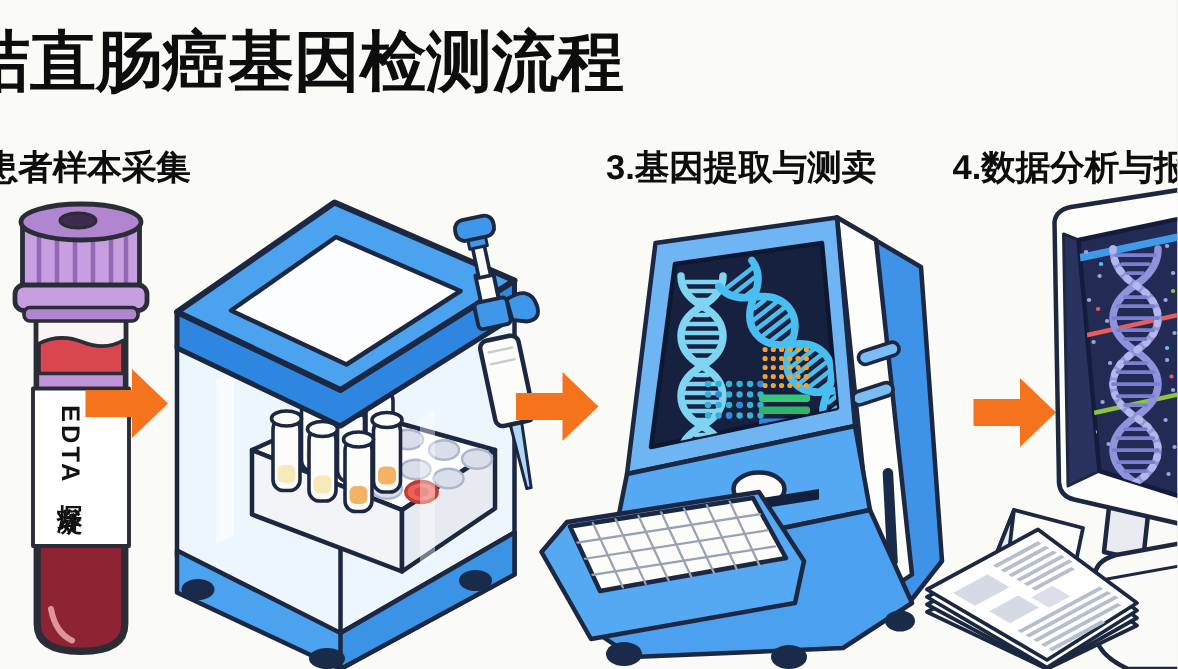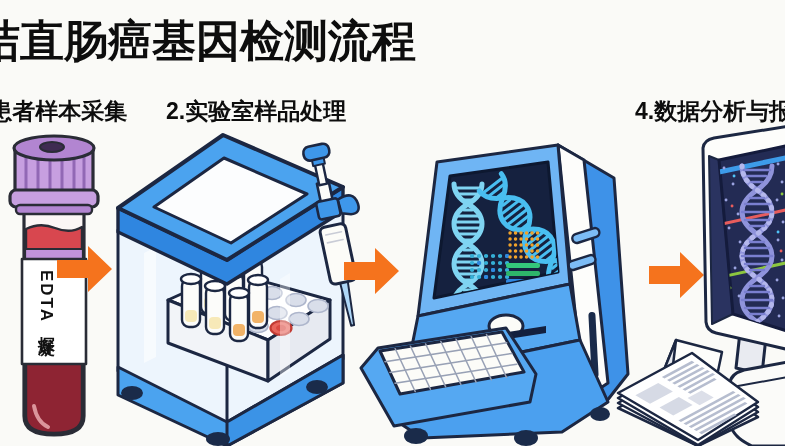--- a/index.html
+++ b/index.html
@@ -13,21 +13,21 @@
   svg{display:block;overflow:visible;}
 </style>
 </head>
 <body>
 
 <div class="stage">
 
   <div class="abs title">结直肠癌基因检测流程</div>
 
   <div class="abs step-label" style="left:-30px">1.患者样本采集</div>
-  <div class="abs step-label" style="left:166px">2.实验室样品处理</div>
+  <div class="abs step-label" style="left:404px">3.基因提取与测卖</div>
   <div class="abs step-label" style="left:635px">4.数据分析与报告</div>
 
   <svg class="abs" style="left:0;top:132px" width="108" height="314" viewBox="0 0 108 314">
     <g stroke="#2A2C36" stroke-linejoin="round" stroke-linecap="round">
 
       <g>
         <path d="M24,78 L24,284 Q24,303 54,303 Q84,303 84,284 L84,78 Z" fill="#FBF6F5" stroke-width="3.2"></path>
 
         <path d="M26,97 Q40,90 55,96 Q70,102 82,95 L82,120 L26,120 Z" fill="#D8474F" stroke-width="2.4"></path>
 

